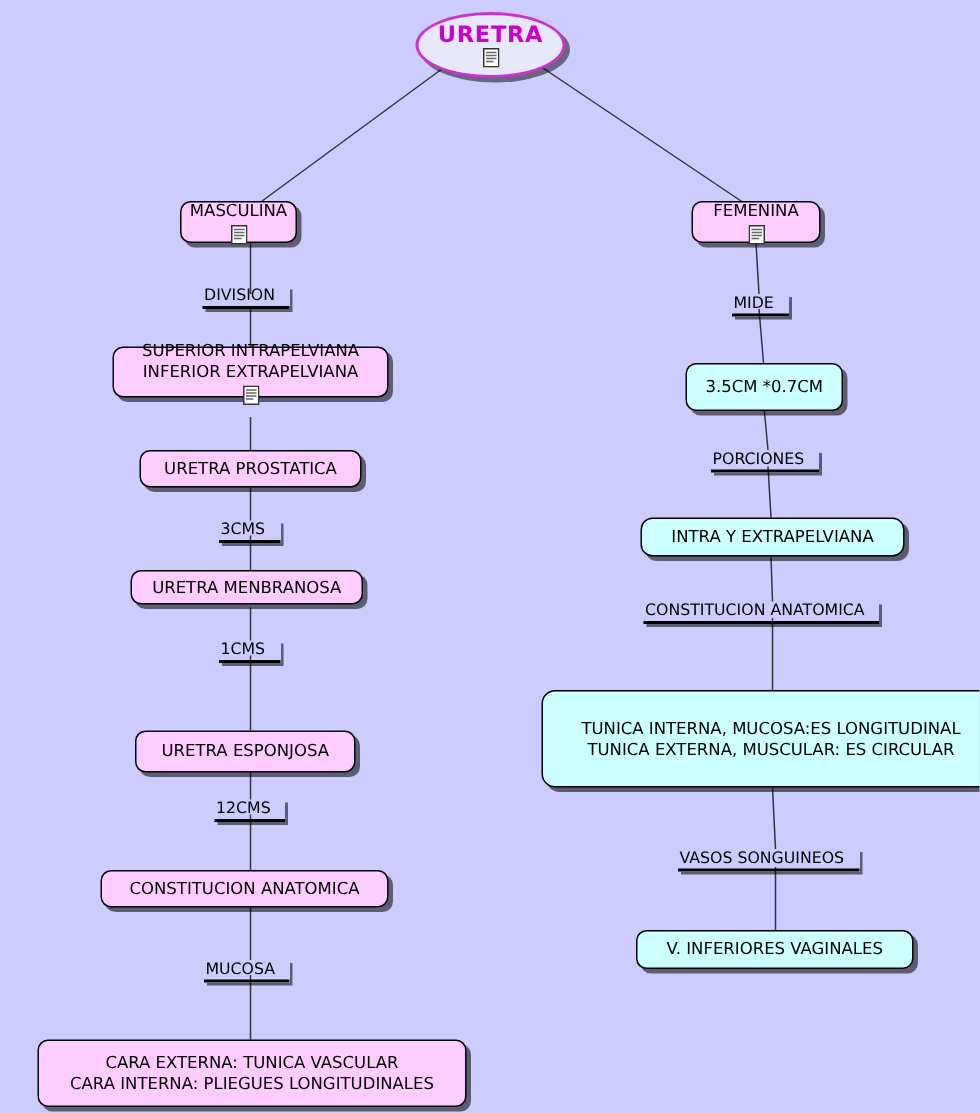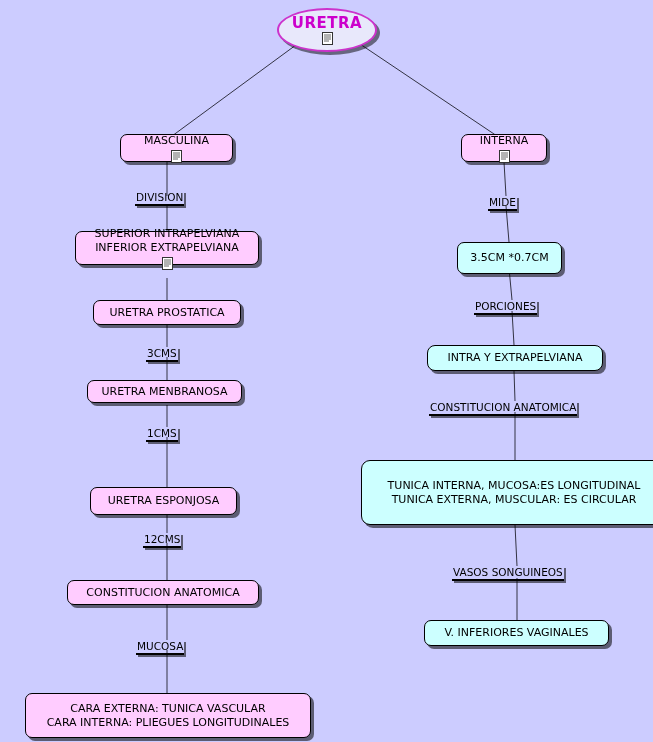--- a/index.html
+++ b/index.html
@@ -68,21 +68,21 @@
     margin-top: 2px;
     position: relative;
   }
   .icon-note svg { display: block; }
   .label {
     position: absolute;
     font-size: 10.5px;
     color: #000;
     background: transparent;
     white-space: nowrap;
-    padding: 0 1px 1px 1px;
+    padding: 0 10px 1px 1px;
     border-bottom: 2px solid #000;
     box-shadow: 2px 2px 0 rgba(0,0,0,0.55);
     text-align: left;
   }
 </style>
 </head>
 <body>
 
 <div id="canvas">
 
@@ -118,21 +118,21 @@
       <svg width="11" height="13" viewBox="0 0 11 13">
         <rect x="0.5" y="0.5" width="10" height="12" fill="#ffffff" stroke="#333"></rect>
         <line x1="2" y1="3" x2="9" y2="3" stroke="#666"></line>
         <line x1="2" y1="5" x2="9" y2="5" stroke="#666"></line>
         <line x1="2" y1="7" x2="9" y2="7" stroke="#666"></line>
         <line x1="2" y1="9" x2="7" y2="9" stroke="#666"></line>
       </svg>
     </span>
   </div>
 
-  <div class="node" style="left:103px; top:134px; width:113px; height:28px;">
+  <div class="node" style="left:103px; top:134px; width:78px; height:28px;">
     <span class="lines-text">MASCULINA</span>
     <span class="icon-note">
       <svg width="11" height="13" viewBox="0 0 11 13">
         <rect x="0.5" y="0.5" width="10" height="12" fill="#ffffff" stroke="#333"></rect>
         <line x1="2" y1="3" x2="9" y2="3" stroke="#666"></line>
         <line x1="2" y1="5" x2="9" y2="5" stroke="#666"></line>
         <line x1="2" y1="7" x2="9" y2="7" stroke="#666"></line>
         <line x1="2" y1="9" x2="7" y2="9" stroke="#666"></line>
       </svg>
     </span>
@@ -177,21 +177,21 @@
   </div>
 
   <div class="label" style="left:119px; top:640px;">MUCOSA</div>
 
   <div class="node" style="left:8px; top:693px; width:286px; height:45px;">
     <span class="lines-text">CARA EXTERNA: TUNICA VASCULAR</span>
     <span class="lines-text">CARA INTERNA: PLIEGUES LONGITUDINALES</span>
   </div>
 
   <div class="node" style="left:444px; top:134px; width:86px; height:28px;">
-    <span class="lines-text">INTERNA</span>
+    <span class="lines-text">FEMENINA</span>
     <span class="icon-note">
       <svg width="11" height="13" viewBox="0 0 11 13">
         <rect x="0.5" y="0.5" width="10" height="12" fill="#ffffff" stroke="#333"></rect>
         <line x1="2" y1="3" x2="9" y2="3" stroke="#666"></line>
         <line x1="2" y1="5" x2="9" y2="5" stroke="#666"></line>
         <line x1="2" y1="7" x2="9" y2="7" stroke="#666"></line>
         <line x1="2" y1="9" x2="7" y2="9" stroke="#666"></line>
       </svg>
     </span>
   </div>

